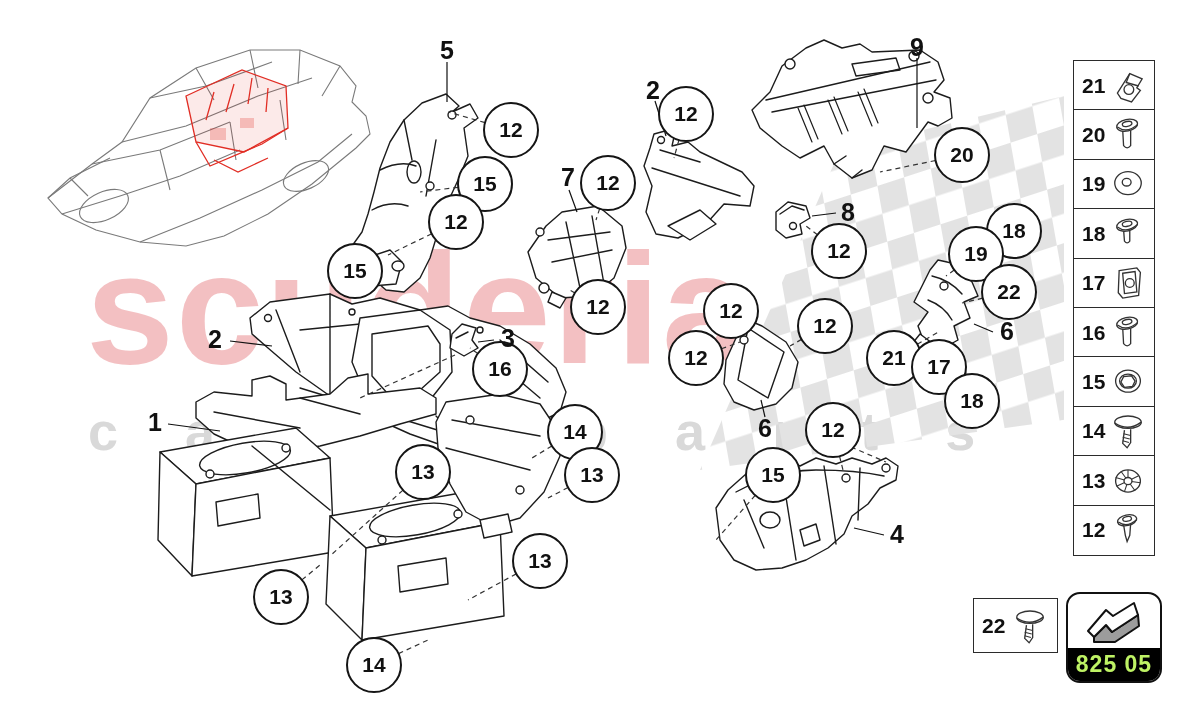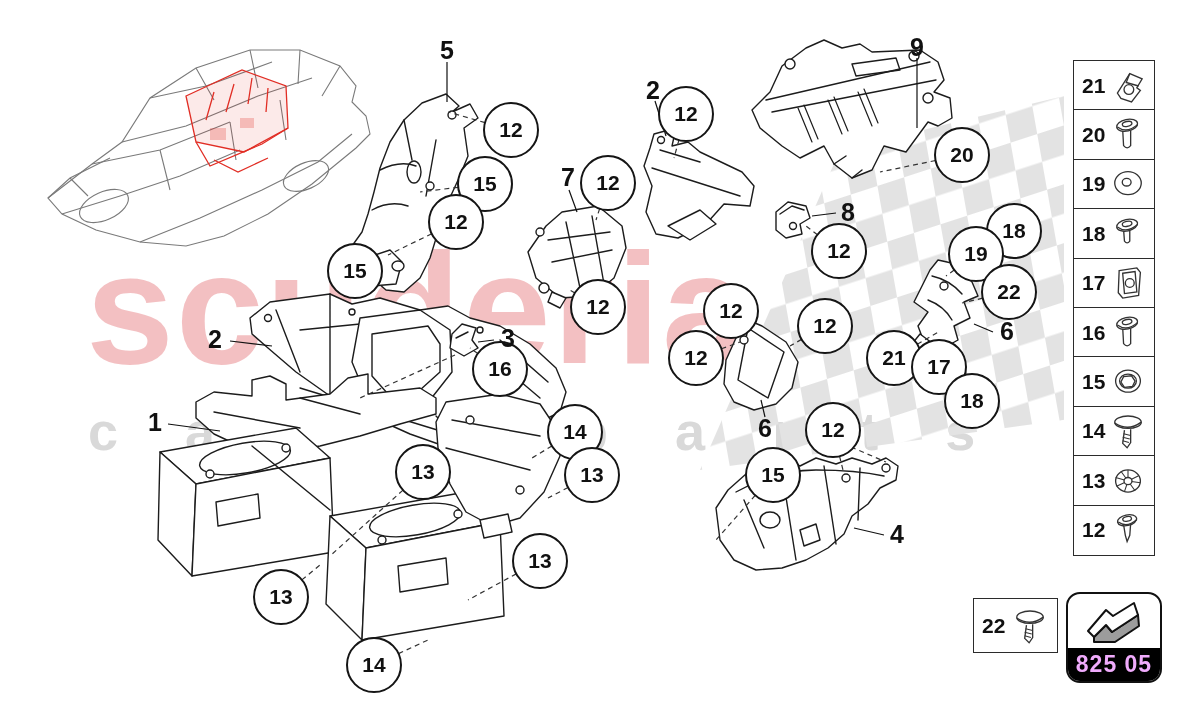--- a/index.html
+++ b/index.html
@@ -26,21 +26,21 @@
   .legend-num{font-size:21px;font-weight:bold;color:#111;}
   .legend-icon{display:flex;align-items:center;}
   
   .extra-box{position:absolute;left:973px;top:598px;width:85px;height:55px;box-sizing:border-box;
              border:1.6px solid #2b2b2b;background:#fff;display:flex;align-items:center;
              justify-content:space-between;padding:0 4px 0 8px;z-index:4;}
   .group-box{position:absolute;left:1066px;top:592px;width:96px;height:91px;box-sizing:border-box;
              border:2.5px solid #111;border-radius:14px;background:#fff;overflow:hidden;z-index:4;
              display:flex;flex-direction:column;}
   .group-box .arrow-wrap{flex:1;display:flex;align-items:center;justify-content:center;}
-  .group-code{height:33px;background:#000;color:#f0abfc;font-size:23px;font-weight:bold;
+  .group-code{height:33px;background:#000;color:#bef264;font-size:23px;font-weight:bold;
               display:flex;align-items:center;justify-content:center;letter-spacing:1px;}
 </style>
 </head>
 <body>
 
 <div class="stage">
 
   <div class="wm-main">scuderia</div>
   <div class="wm-sub">c a r      p a r t s</div>
 

